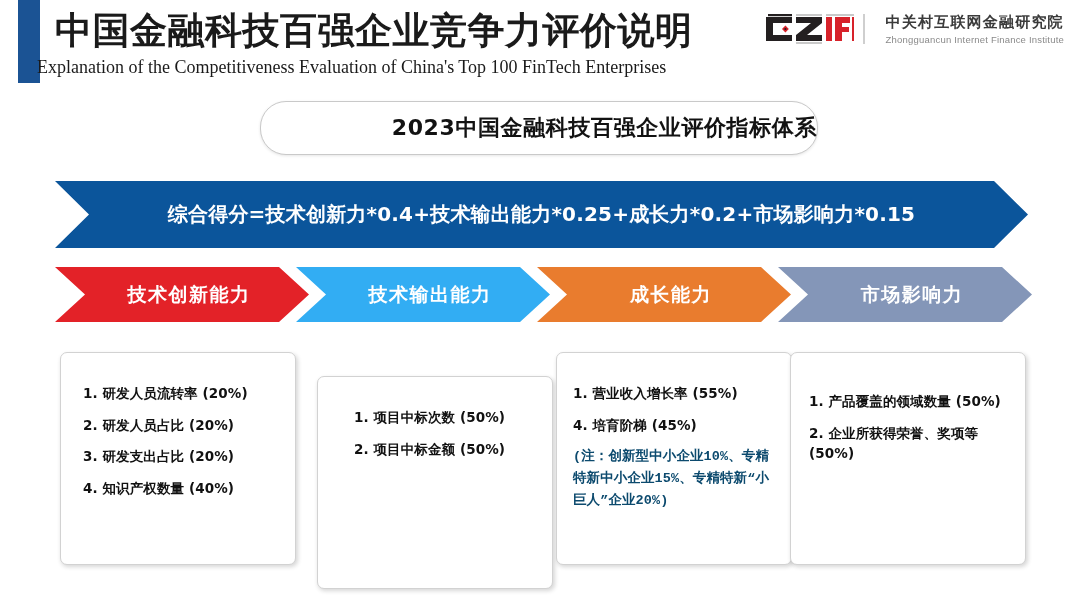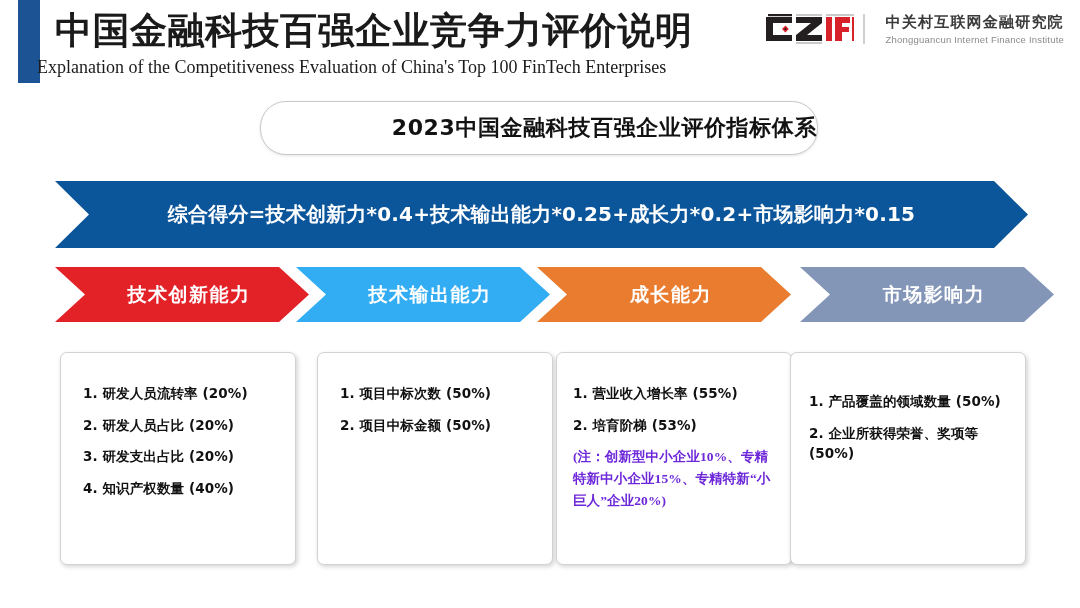--- a/index.html
+++ b/index.html
@@ -154,21 +154,21 @@
     font-size: 19px;
     font-weight: bold;
     color: #ffffff;
     letter-spacing: 1.5px;
     white-space: nowrap;
     margin-left: 14px;
   }
   #chevron-0 { left: 0px;   background: #E32228; }
   #chevron-1 { left: 241px; background: #32ADF3; }
   #chevron-2 { left: 482px; background: #E97C2E; }
-  #chevron-3 { left: 745px; background: #8496B8; }
+  #chevron-3 { left: 723px; background: #8496B8; }
 
   
   #cards {
     position: absolute;
     left: 60px; top: 352px;
     width: 965px; height: 218px;
   }
   .card {
     position: absolute;
     top: 0;
@@ -188,29 +188,29 @@
   .card-item {
     font-family: "DejaVu Sans", sans-serif;
     font-size: 13.5px;
     font-weight: bold;
     color: #111111;
     line-height: 1.52;
     margin-bottom: 11px;
     letter-spacing: 0.1px;
   }
   .card-note {
-    font-family: Liberation Serif, serif;
+    font-family: Liberation Mono, monospace;
     font-size: 13.5px;
     font-weight: bold;
-    color: #6d28d9;
+    color: #0c4a6e;
     line-height: 1.62;
     letter-spacing: 0.1px;
   }
   .card-0-pad { padding-top: 30px; padding-left: 22px; }
-  .card-1-pad { padding-top: 30px; padding-left: 22px; }
+  .card-1-pad { padding-top: 30px; padding-left: 36px; margin-top: 24px; }
   .card-2-pad { padding-top: 30px; padding-left: 16px; }
   .card-3-pad { padding-top: 38px; padding-left: 18px; }
 </style>
 </head>
 <body>
 
 <div id="header">
   <div id="accent-bar"></div>
   <div id="title-zh">中国金融科技百强企业竞争力评价说明</div>
   <div id="title-en">Explanation of the Competitiveness Evaluation of China's Top 100 FinTech Enterprises</div>
@@ -278,21 +278,21 @@
     <div class="card-item">4. 知识产权数量 (40%)</div>
   </div>
 
   <div class="card card-1-pad" id="card-1">
     <div class="card-item">1. 项目中标次数 (50%)</div>
     <div class="card-item">2. 项目中标金额 (50%)</div>
   </div>
 
   <div class="card card-2-pad" id="card-2">
     <div class="card-item">1. 营业收入增长率 (55%)</div>
-    <div class="card-item">2. 培育阶梯 (53%)</div>
+    <div class="card-item">4. 培育阶梯 (45%)</div>
     <div class="card-note">(注：创新型中小企业10%、专精特新中小企业15%、专精特新“小巨人”企业20%)</div>
   </div>
 
   <div class="card card-3-pad" id="card-3">
     <div class="card-item">1. 产品覆盖的领域数量 (50%)</div>
     <div class="card-item">2. 企业所获得荣誉、奖项等 (50%)</div>
   </div>
 
 </div>
 

